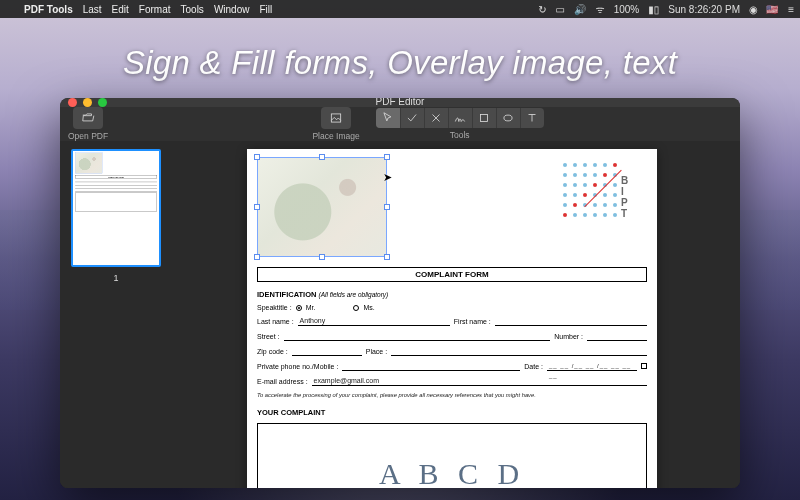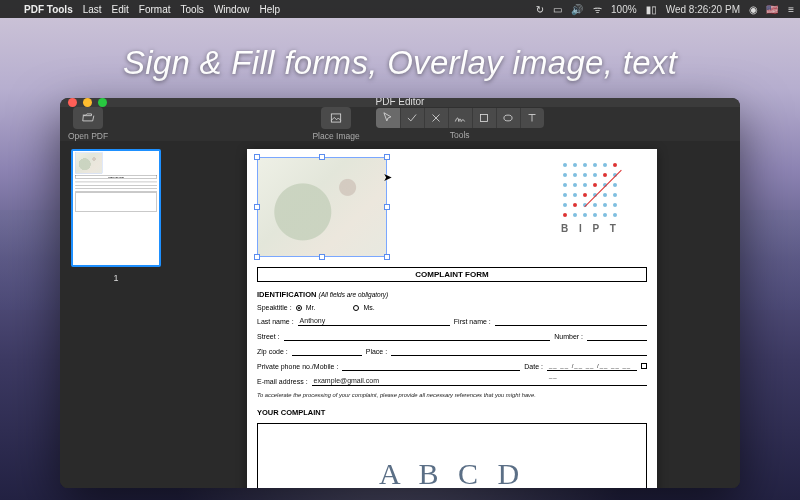--- a/index.html
+++ b/index.html
@@ -128,21 +128,21 @@
   }
   .handle { position:absolute; width:6px; height:6px; background:#fff; border:1px solid #5b8def; }
   .h-tl{left:-4px;top:-4px;} .h-tr{right:-4px;top:-4px;} .h-bl{left:-4px;bottom:-4px;} .h-br{right:-4px;bottom:-4px;}
   .h-tm{left:calc(50% - 3px);top:-4px;} .h-bm{left:calc(50% - 3px);bottom:-4px;}
   .h-ml{left:-4px;top:calc(50% - 3px);} .h-mr{right:-4px;top:calc(50% - 3px);}
   .cursor-arrow { position:absolute; left:136px; top:22px; font-size:11px; color:#000; text-shadow:0 0 2px #fff; }
 
   
   .bipt {
     position:absolute; right:12px; top:12px; width:84px;
-    display:flex; flex-direction:column; align-items:flex-start; gap:2px;
+    display:flex; flex-direction:row; align-items:flex-end; gap:2px;
   }
   .dotgrid { display:grid; grid-template-columns:repeat(6,8px); grid-auto-rows:8px; gap:2px;}
   .dotgrid span { width:4px; height:4px; border-radius:50%; background:#7fbfe0; justify-self:center; align-self:center;}
   .dotgrid .r { background:#d33;}
   .bipt-diag { position:absolute; width:52px; height:1px; background:#d33; transform:rotate(-45deg); top:27px; left:16px;}
   .bipt-text { font-size:10px; letter-spacing:4px; color:#666; font-weight:600; margin-top:2px;}
 
   .form-title-wrap { margin-top:110px; border:1px solid #000; padding:2px 4px; text-align:center;}
   .form-title { font-weight:700; font-size:8px;}
 
@@ -172,30 +172,30 @@
 
   <div class="menubar">
     <div class="mleft">
       <span class="apple"></span>
       <span class="appname">PDF Tools</span>
       <span>Last</span>
       <span>Edit</span>
       <span>Format</span>
       <span>Tools</span>
       <span>Window</span>
-      <span>Help</span>
+      <span>Fill</span>
     </div>
     <div class="mright">
       <span>↻</span>
       <span>▭</span>
       <span>🔊</span>
       <span>ᯤ</span>
       <span>100%</span>
       <span>▮▯</span>
-      <span>Wed 8:26:20 PM</span>
+      <span>Sun 8:26:20 PM</span>
       <span>◉</span>
       <span>🇺🇸</span>
       <span>≡</span>
     </div>
   </div>
 
   <div class="headline">Sign &amp; Fill forms, Overlay image, text</div>
 
   <div class="window">
     <div class="titlebar">

